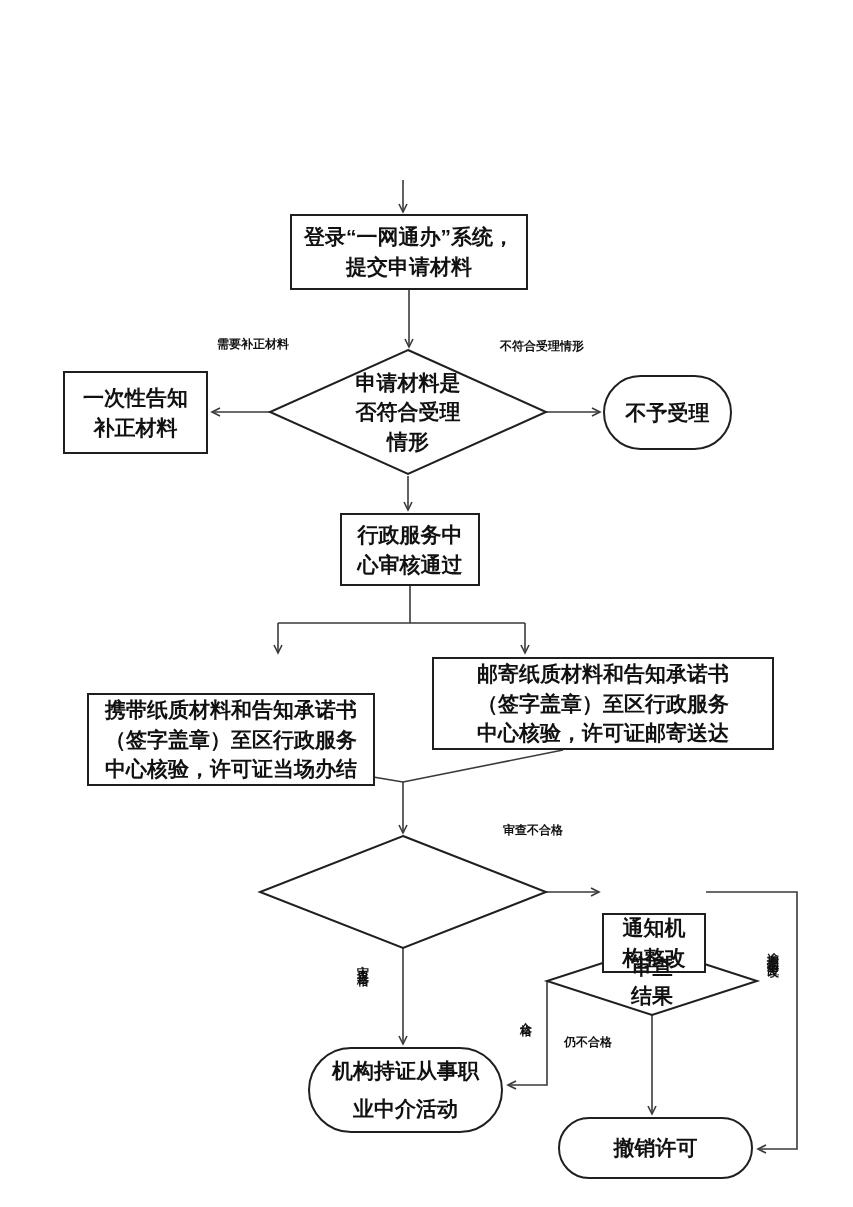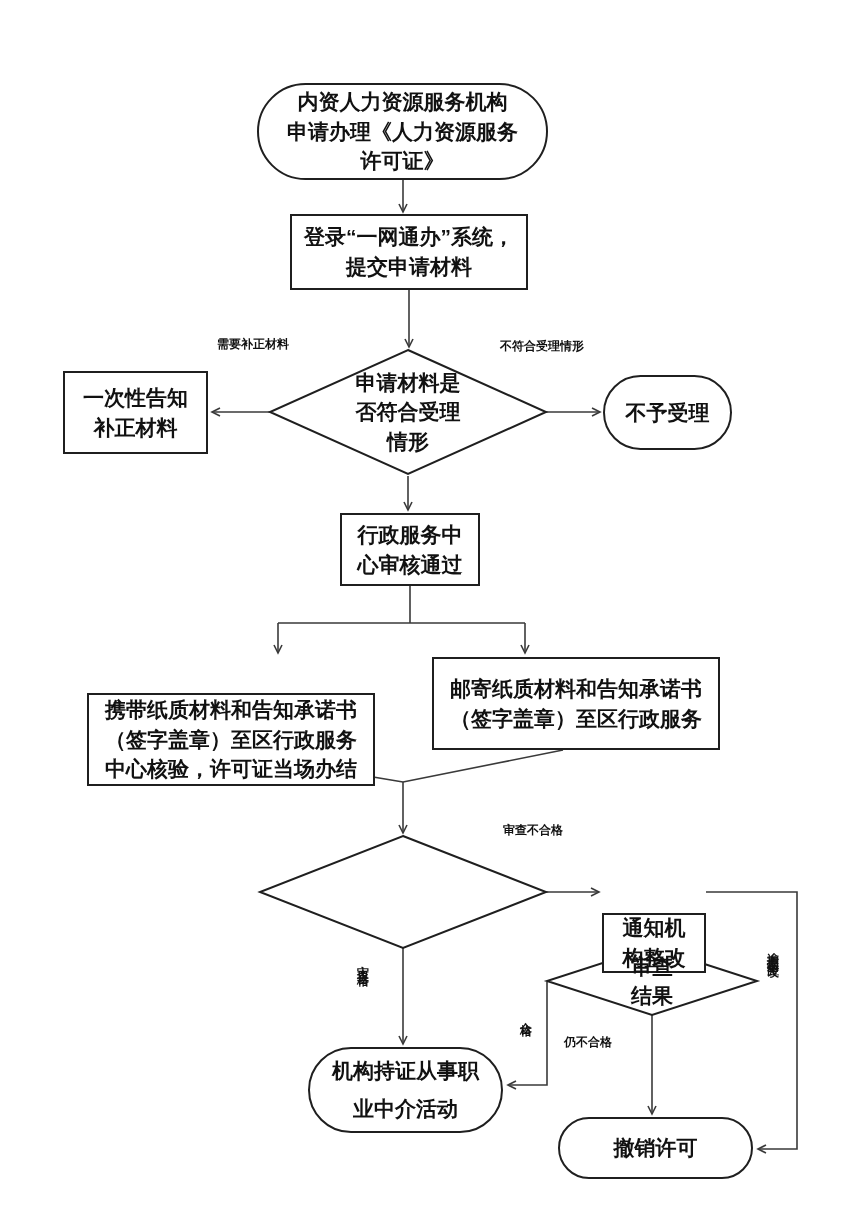--- a/index.html
+++ b/index.html
@@ -21,21 +21,21 @@
   }
   .elabel{position:absolute;z-index:2;font-size:12px;font-weight:700;white-space:nowrap;}
   .vlabel{writing-mode:vertical-rl;text-orientation:upright;letter-spacing:3px;white-space:normal;}
 
   #n-start  {left:257px;top:83px;  width:291px;height:97px;border-radius:49px;}
   #n-login  {left:290px;top:214px; width:238px;height:76px;}
   #n-correct{left:63px; top:371px; width:145px;height:83px;}
   #n-reject {left:603px;top:375px; width:129px;height:75px;border-radius:38px;}
   #n-approve{left:340px;top:513px; width:140px;height:73px;}
   #n-carry  {left:87px; top:657px; width:288px;height:93px;margin-top:36px;}
-  #n-mail   {left:432px;top:657px; width:288px;height:93px;}
+  #n-mail   {left:432px;top:657px; width:342px;height:93px;}
   #n-notify {left:602px;top:913px; width:104px;height:60px;}
   #n-operate{left:308px;top:1047px;width:195px;height:86px;border-radius:43px;gap:8px;}
   #n-revoke {left:558px;top:1117px;width:195px;height:62px;border-radius:33px;}
 
   #t-accept {left:328px;top:360px;width:160px;height:104px;}
   #t-review {left:323px;top:845px;width:160px;height:94px;}
   #t-result {left:602px;top:950px;width:100px;height:62px;}
 
   #l-need   {left:217px;top:336px;}
   #l-notacc {left:500px;top:338px;}
@@ -74,25 +74,20 @@
       <path d="M547,982 V1085 H508" marker-end="url(#arr)"></path>
       <path d="M403,948 V1044" marker-end="url(#arr)"></path>
     </g>
     <g fill="#ffffff" stroke="#1f1f1f" stroke-width="2">
       <polygon points="408,350 546,412 408,474 270,412"></polygon>
       <polygon points="403,836 546,892 403,948 260,892"></polygon>
       <polygon points="652,947 757,981 652,1015 547,981"></polygon>
     </g>
   </svg>
 
-  <div class="node" id="n-start">
-    <div class="ln">内资人力资源服务机构</div>
-    <div class="ln">申请办理《人力资源服务</div>
-    <div class="ln">许可证》</div>
-  </div>
 
   <div class="node" id="n-login">
     <div class="ln">登录“一网通办”系统，</div>
     <div class="ln">提交申请材料</div>
   </div>
 
   <div class="dtext" id="t-accept">
     <div class="ln">申请材料是</div>
     <div class="ln">否符合受理</div>
     <div class="ln">情形</div>
@@ -114,20 +109,21 @@
 
   <div class="node" id="n-carry">
     <div class="ln">携带纸质材料和告知承诺书</div>
     <div class="ln">（签字盖章）至区行政服务</div>
     <div class="ln">中心核验，许可证当场办结</div>
   </div>
 
   <div class="node" id="n-mail">
     <div class="ln">邮寄纸质材料和告知承诺书</div>
     <div class="ln">（签字盖章）至区行政服务</div>
+    <div class="ln">中心核验，许可证邮寄送达</div>
   </div>
 
 
   <div class="node" id="n-notify">
     <div class="ln">通知机</div>
     <div class="ln">构整改</div>
   </div>
 
   <div class="dtext" id="t-result">
     <div class="ln">审查</div>

